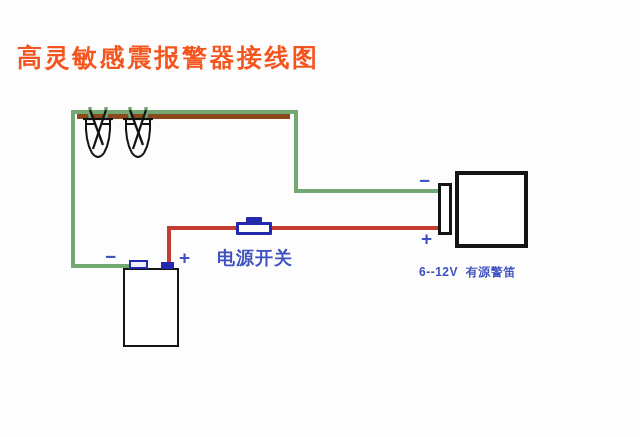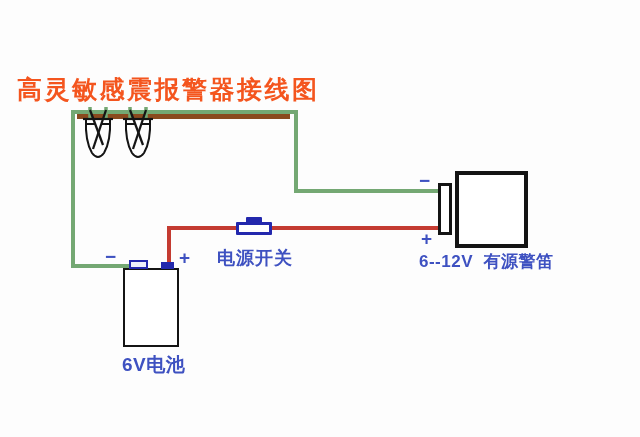--- a/index.html
+++ b/index.html
@@ -8,32 +8,31 @@
     width:640px;height:437px;
     background:var(--c-background,#fdfdfd);
     font-family:"Liberation Sans",sans-serif;
     overflow:hidden;
   }
   .title{
     position:absolute;left:17px;top:41px;
     font-size:25px;font-weight:bold;letter-spacing:2.5px;
     color:var(--c-title,#f4551e);
     white-space:pre;
-    margin-top:32px;
   }
   .lbl{
     position:absolute;
     font-weight:bold;
     color:var(--c-labels,#3e51c1);
     white-space:pre;
   }
   .lbl-mercury{left:78px;top:159px;font-size:17px;letter-spacing:0.5px;}
   .lbl-powersw{left:217px;top:246px;font-size:18px;letter-spacing:1px;}
   .lbl-battery{left:122px;top:352px;font-size:19px;letter-spacing:0.5px;}
-  .lbl-siren{left:419px;top:250px;font-size:17px;letter-spacing:0.5px;}
+  .lbl-siren{left:419px;top:264px;font-size:12px;letter-spacing:0.5px;}
   .sign{
     position:absolute;
     font-weight:900;font-size:19px;line-height:19px;
     color:var(--c-labels,#3e51c1);
   }
   .wire{position:absolute;}
   .w-green{background:var(--c-wire-green,#74a873);}
   .w-red{background:var(--c-wire-red,#c43b31);}
   .w-brown{background:var(--c-sensor-bar,#8a4a1e);}
   
@@ -130,21 +129,20 @@
 
   <div class="psw-bump"></div>
   <div class="psw-body"></div>
   <div class="lbl lbl-powersw">电源开关</div>
 
   <div class="bat-body"></div>
   <div class="bat-neg-terminal"></div>
   <div class="bat-pos-terminal"></div>
   <div class="sign bat-minus">−</div>
   <div class="sign bat-plus">+</div>
-  <div class="lbl lbl-battery">6V电池</div>
 
   <div class="siren-terminal-block"></div>
   <div class="siren-body"></div>
   <div class="sign siren-minus">−</div>
   <div class="sign siren-plus">+</div>
   <div class="lbl lbl-siren">6--12V  有源警笛</div>
 
 </div>
 
 </body></html>

